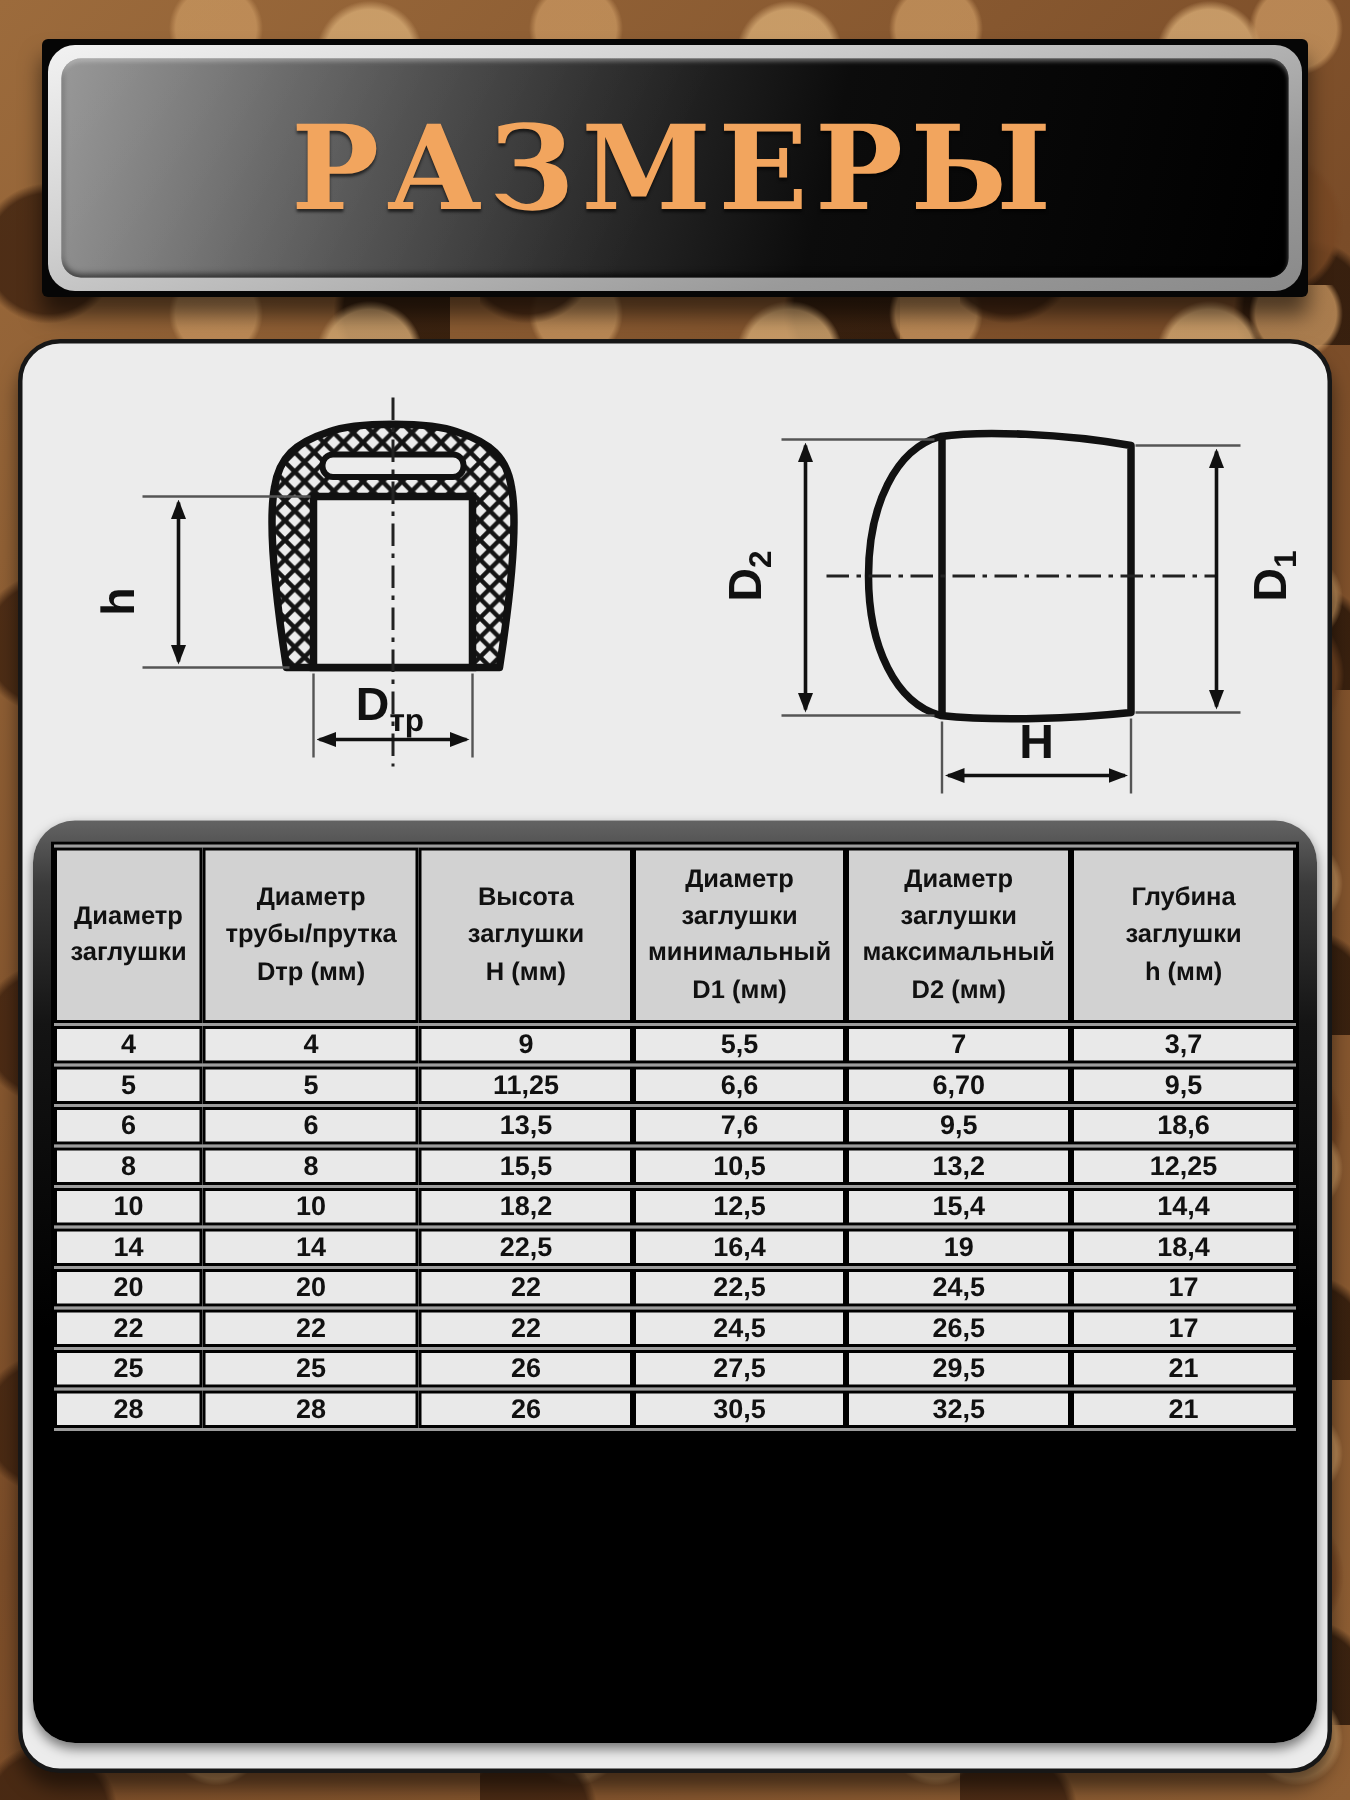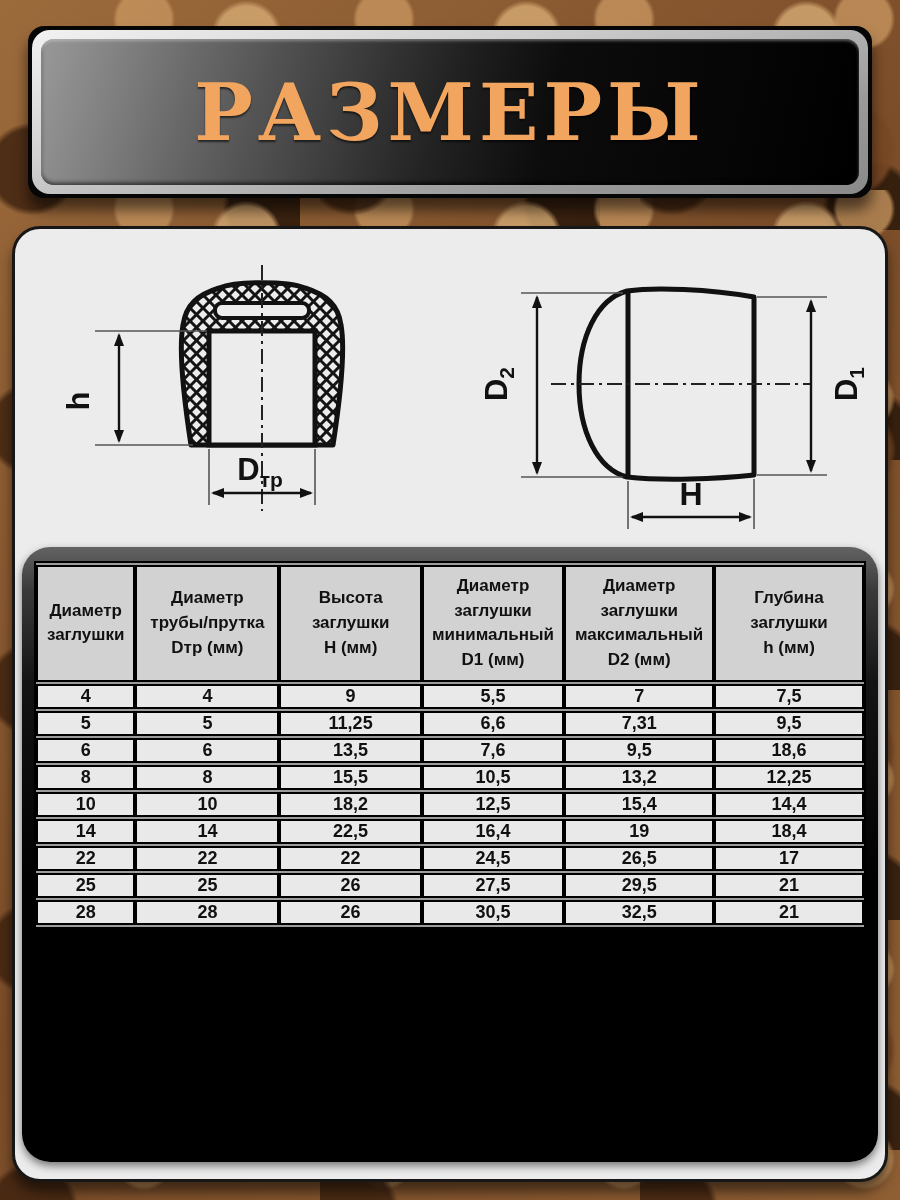--- a/index.html
+++ b/index.html
@@ -18,21 +18,21 @@
       radial-gradient(circle at 35% 50%, rgba(120,72,36,.9) 0 16%, transparent 18%),
       radial-gradient(circle at 90% 90%, rgba(44,24,10,.85) 0 12%, transparent 14%),
       linear-gradient(135deg,#9c6b3c,#7a4c28 50%,#8f5f34);
     background-size: 260px 210px, 300px 240px, 220px 180px, 280px 200px,
                      320px 260px, 240px 190px, 360px 300px, 300px 230px, 100% 100%;
   }
 
   
   .banner {
     position:absolute; left:28px; top:26px; width:844px; height:172px;
-    background:#060606; border-radius:16px; padding:4px;
+    background:#060606; border-radius:4px; padding:4px;
     box-shadow:0 12px 14px rgba(0,0,0,.55);
   }
   .banner-rim {
     width:100%; height:100%; border-radius:18px; padding:9px;
     background:linear-gradient(165deg,#f2f2f2 0%,#cfcfcf 35%,#9a9a9a 75%,#8a8a8a 100%);
   }
   .banner-face {
     width:100%; height:100%; border-radius:13px; overflow:hidden; position:relative;
     background:linear-gradient(103deg,#858585 0%,#5c5c5c 18%,#2e2e2e 42%,#0c0c0c 62%,#000 100%);
     display:flex; align-items:center; justify-content:center;
@@ -185,28 +185,28 @@
 h (мм)</th>
             </tr>
         </thead>
         <tbody>
             <tr>
               <td>4</td>
               <td>4</td>
               <td>9</td>
               <td>5,5</td>
               <td>7</td>
-              <td>7,5</td>
+              <td>3,7</td>
             </tr>
             <tr>
               <td>5</td>
               <td>5</td>
               <td>11,25</td>
               <td>6,6</td>
-              <td>7,31</td>
+              <td>6,70</td>
               <td>9,5</td>
             </tr>
             <tr>
               <td>6</td>
               <td>6</td>
               <td>13,5</td>
               <td>7,6</td>
               <td>9,5</td>
               <td>18,6</td>
             </tr>
@@ -228,20 +228,28 @@
             </tr>
             <tr>
               <td>14</td>
               <td>14</td>
               <td>22,5</td>
               <td>16,4</td>
               <td>19</td>
               <td>18,4</td>
             </tr>
             <tr>
+              <td>20</td>
+              <td>20</td>
+              <td>22</td>
+              <td>22,5</td>
+              <td>24,5</td>
+              <td>17</td>
+            </tr>
+            <tr>
               <td>22</td>
               <td>22</td>
               <td>22</td>
               <td>24,5</td>
               <td>26,5</td>
               <td>17</td>
             </tr>
             <tr>
               <td>25</td>
               <td>25</td>

